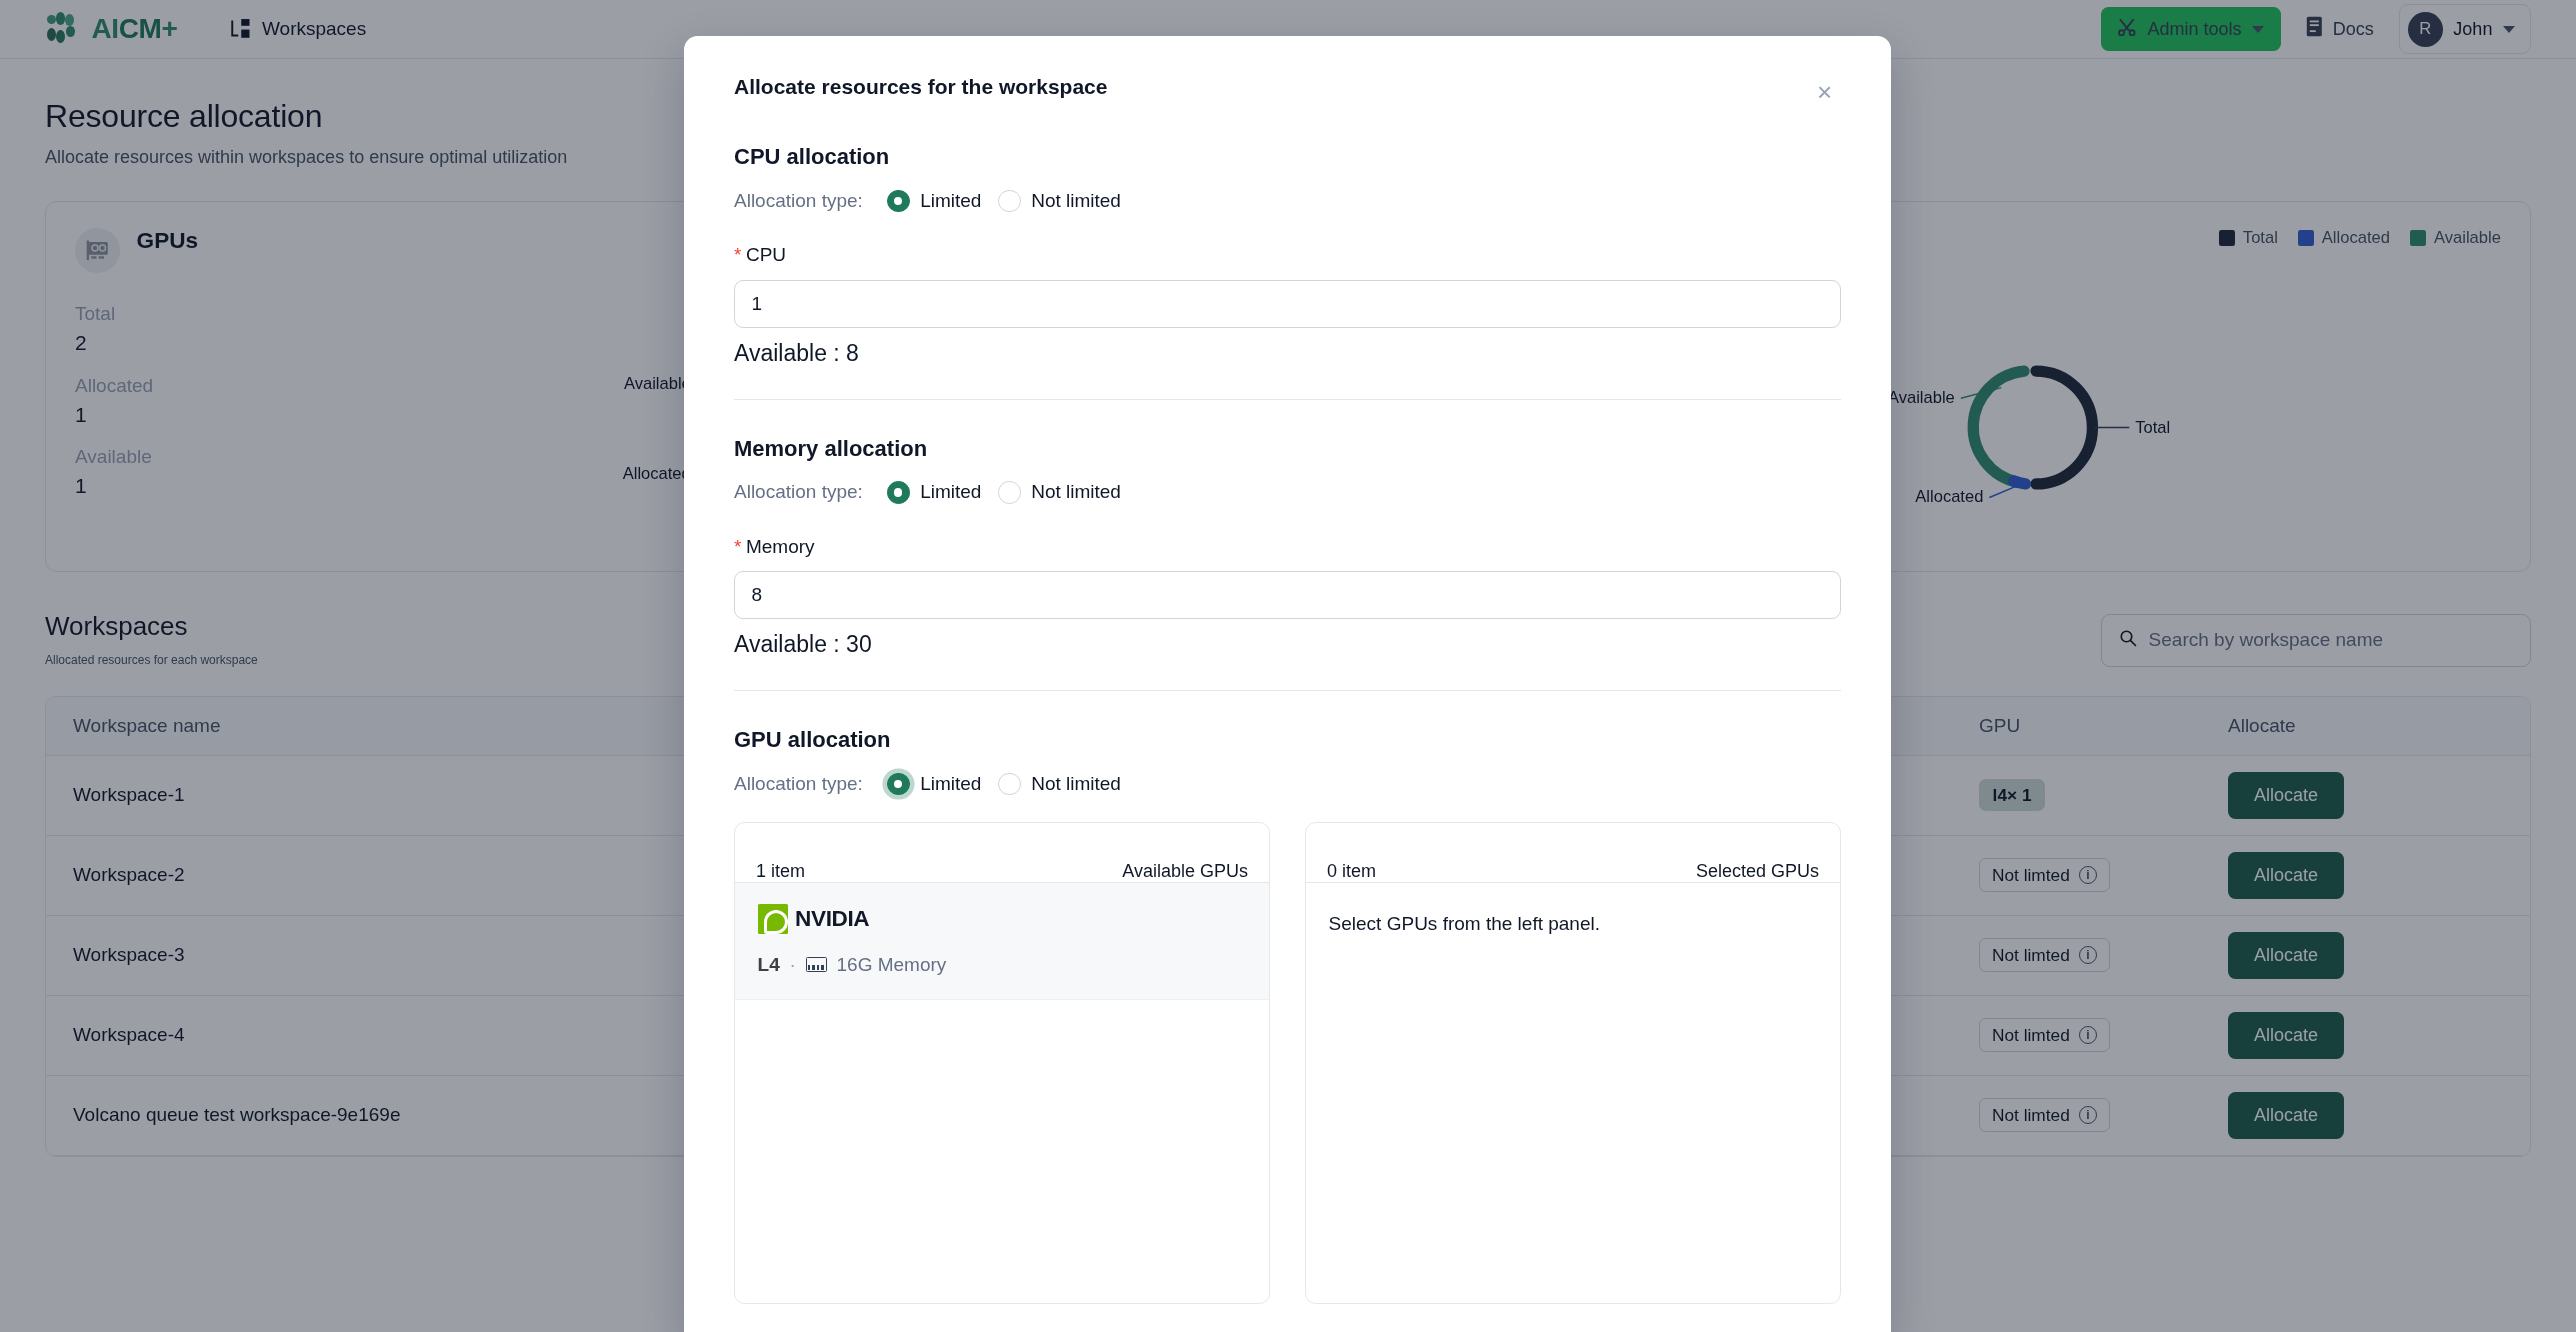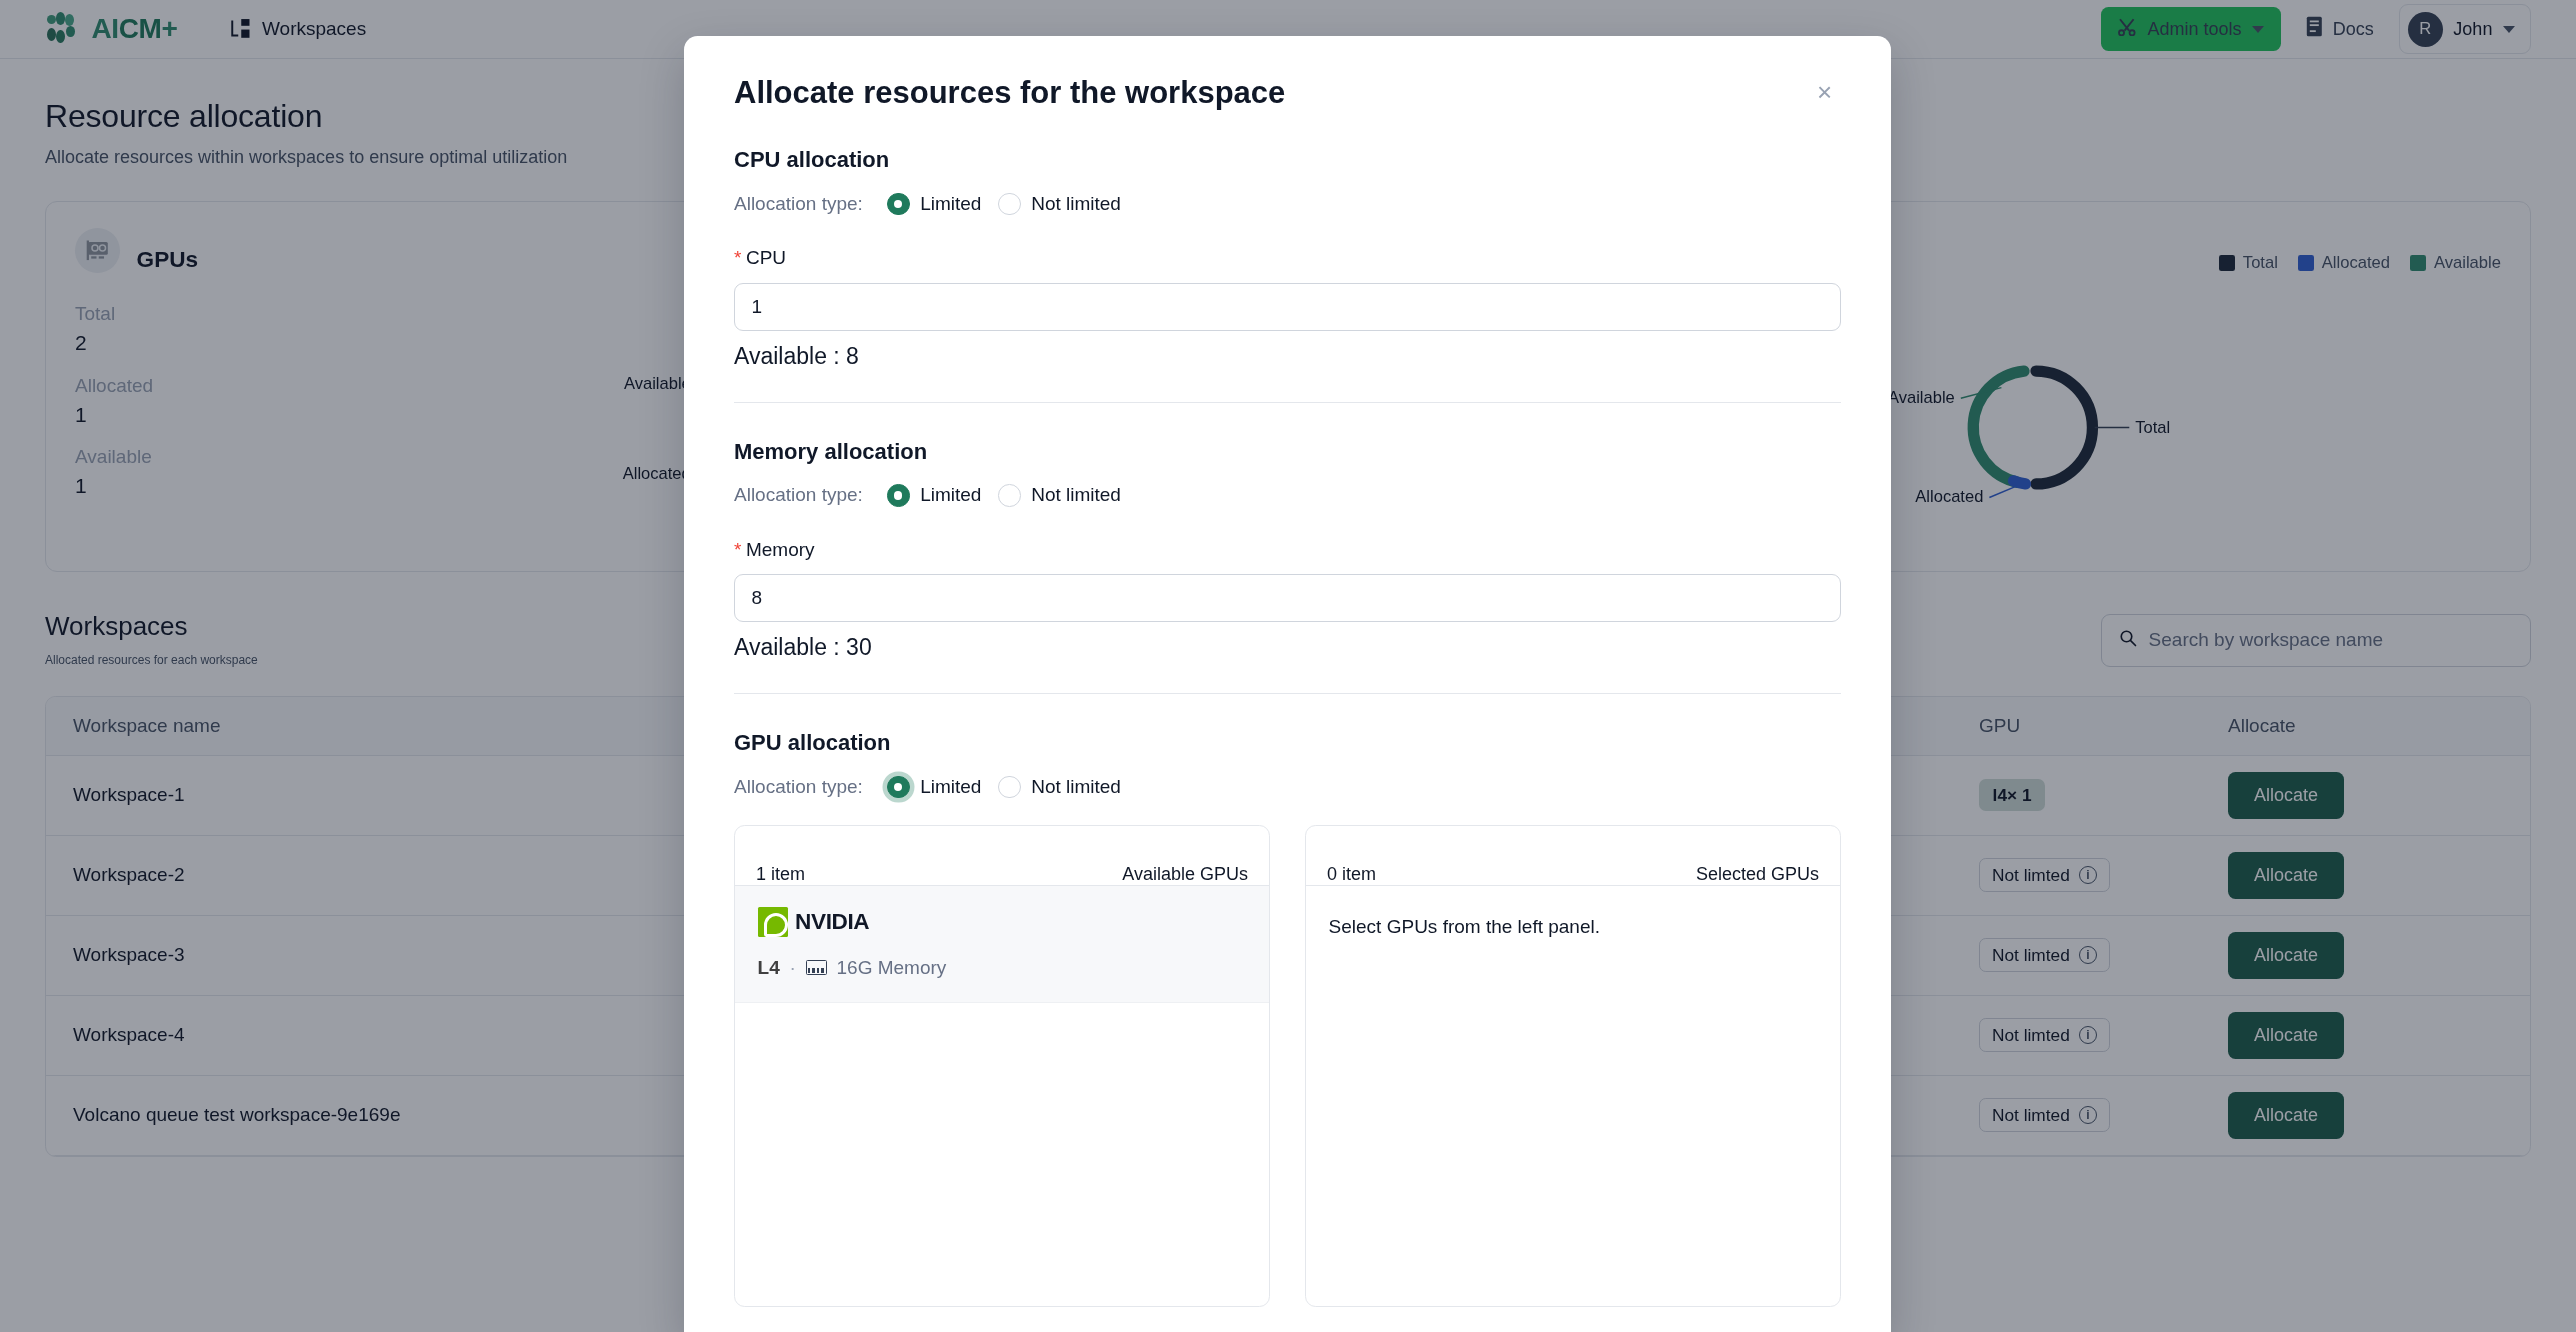--- a/index.html
+++ b/index.html
@@ -68,21 +68,21 @@
   .content { padding: 39px 45px 0 45px; }
   .page-title { font-size: 32px; font-weight: 400; color: #101828; letter-spacing: -0.2px;}
   .page-sub { font-size: 18px; color: #475467; margin-top: 12px; }
 
   .cards-row { display: flex; gap: 30px; margin-top: 33px; }
   .rescard {
     flex: 1; border: 0.8px solid #e4e7ec; border-radius: 12px;
     background: #fff; padding: 26px 29px 26px 29px; position: relative;
     height: 371px;
   }
-  .rescard-head { display: flex; align-items: flex-end; }
+  .rescard-head { display: flex; align-items: flex-start; }
   .rescard-icon {
     width: 45px; height: 45px; border-radius: 50%; background: #eceff3;
     display: flex; align-items: center; justify-content: center; margin-right: 16.6px;
   }
   .rescard-title { font-size: 22.6px; font-weight: 700; color: #101828; }
   .legend { margin-left: auto; display: flex; align-items: center; gap: 19.6px; }
   .legend-item { display: flex; align-items: center; gap: 8.3px; font-size: 16.6px; color: #475467; }
   .legend-sw { width: 16px; height: 16px; border-radius: 2.3px; display: block; }
 
   .rescard-body { display: flex; margin-top: 30px; height: 249px; }
@@ -155,21 +155,21 @@
   
   .modal {
     position: absolute; left: 684px; top: 36px; width: 1207px; height: 1296px;
     background: #ffffff; border-radius: 13.6px 13.6px 0 0;
     box-shadow: 0 18px 45px rgba(16,24,40,0.22);
     overflow: hidden;
   }
   .modal-head {
     padding: 39px 50px 0 50px; display: flex; align-items: flex-start;
   }
-  .modal-title { font-size: 31px; font-weight: 700; color: #101828; }
+  .modal-title { font-size: 21px; font-weight: 700; color: #101828; }
   .modal-close {
     margin-left: auto; width: 33px; height: 33px; cursor: pointer;
     display: flex; align-items: center; justify-content: center;
     color: #98a2b3; font-size: 26px; line-height: 1; font-weight: 300;
   }
   .modal-body { padding: 0 50px; }
   .sect-title { font-size: 22px; font-weight: 700; color: #101828; margin-top: 36px; }
   .alloc-row { display: flex; align-items: center; gap: 16.6px; margin-top: 19.6px; }
   .alloc-label { font-size: 19px; color: #667085; margin-right: 7.5px; }
   .radio-opt { display: flex; align-items: center; gap: 10.6px; font-size: 19px; color: #101828; cursor: pointer; }

